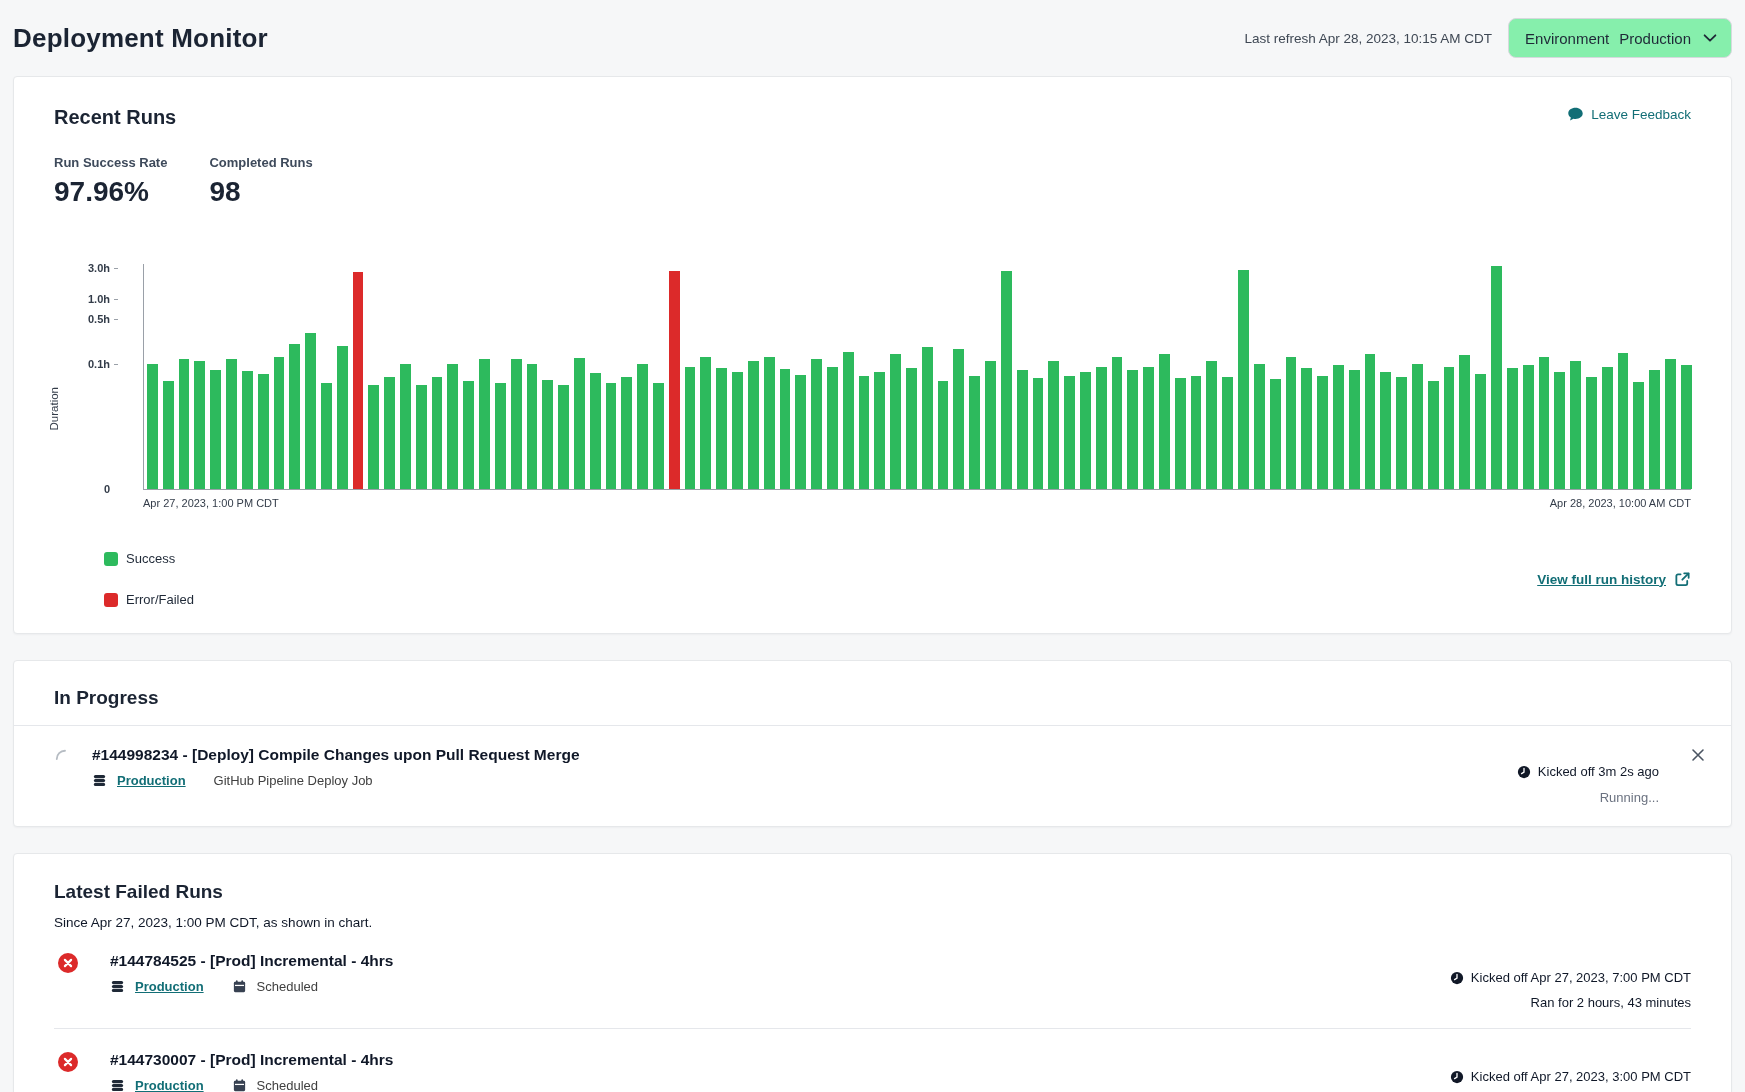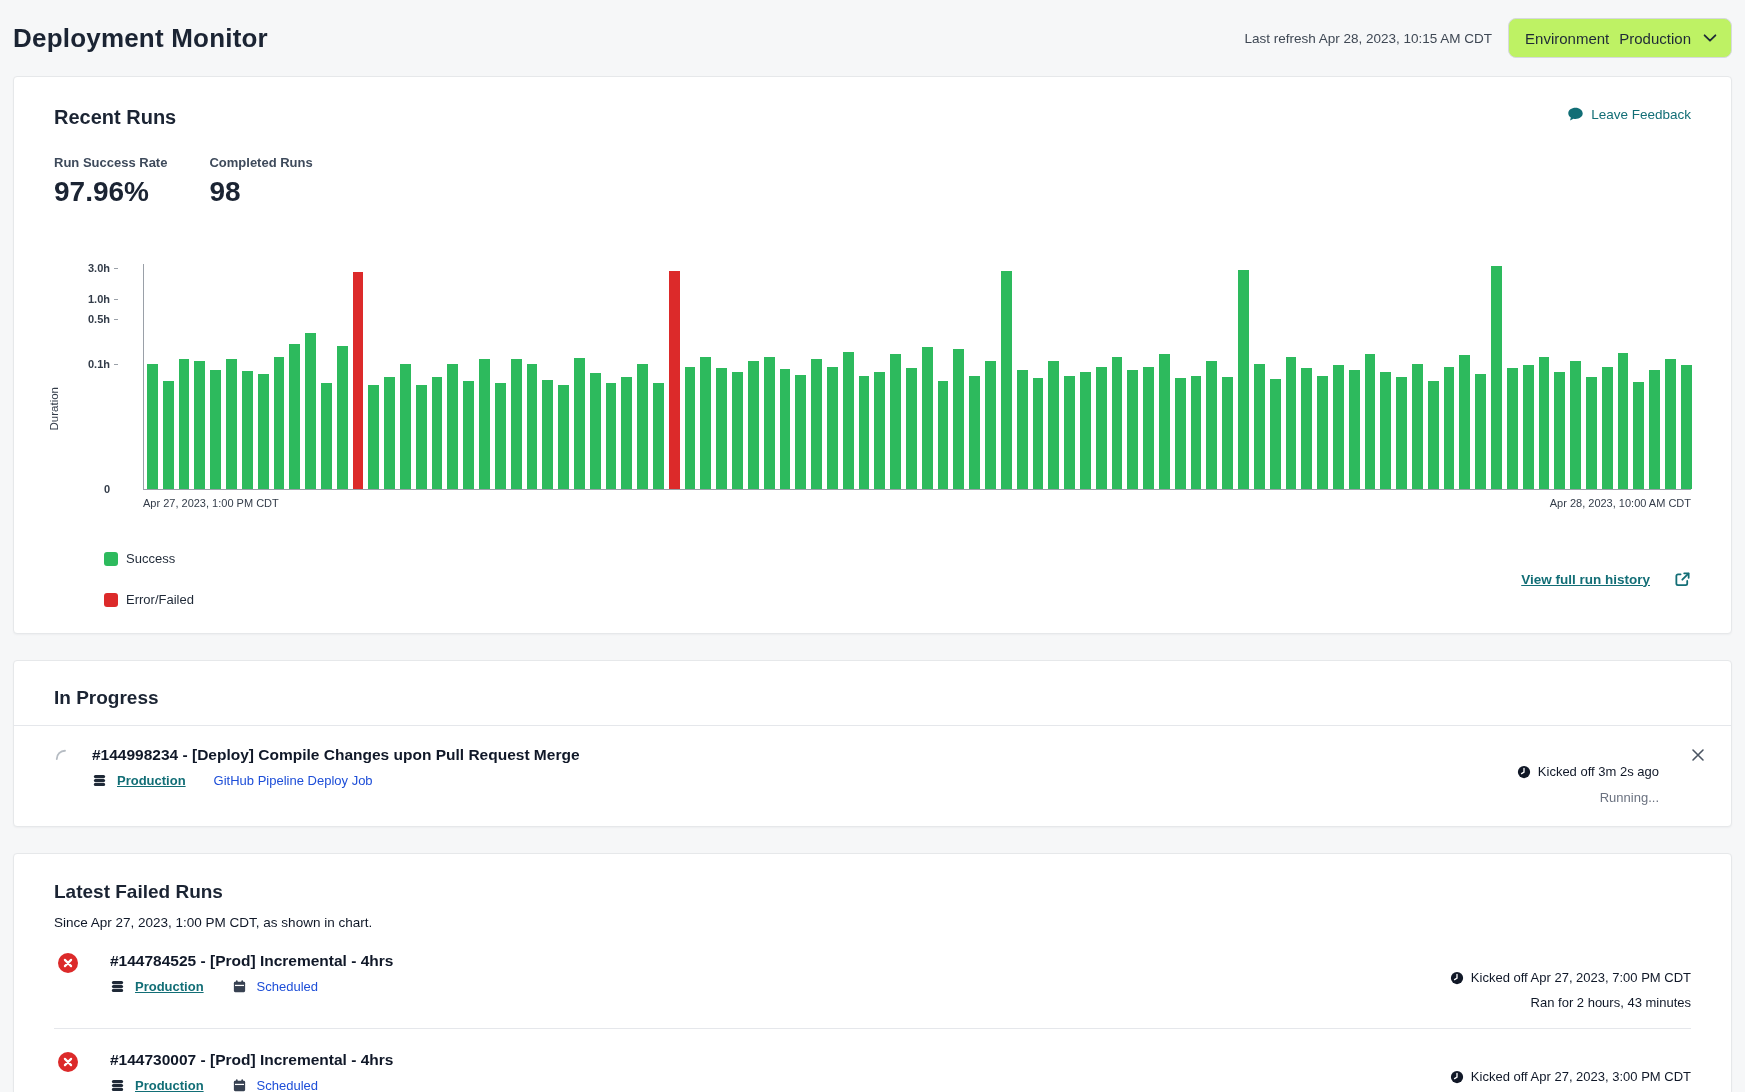--- a/index.html
+++ b/index.html
@@ -15,21 +15,21 @@
   
   .page-header{
     display:flex; justify-content:space-between; align-items:center;
     padding:10px 13px 0 13px; height:66px;
   }
   .page-title{ font-size:26px; font-weight:700; color:#1b2433; letter-spacing:.2px;}
   .header-right{ display:flex; align-items:center; gap:16px; }
   .last-refresh{ font-size:13.5px; color:#3f4854; }
   .env-select{
     display:flex; align-items:center; gap:10px;
-    background:#bef264; border:1px solid #d6d9dd; border-radius:8px;
+    background:#86efac; border:1px solid #d6d9dd; border-radius:8px;
     padding:9px 12px 9px 16px; font-size:15px; color:#1f2937; cursor:pointer;
     height:40px;
   }
   .env-select .chev{ width:18px; height:18px; }
 
   
   .main{ margin:0 13px; }
   .card{
     background:#fff; border:1px solid #e6e8ea; border-radius:4px;
     box-shadow:0 1px 2px rgba(16,24,40,.04);
@@ -70,42 +70,42 @@
   .xlabels{ display:flex; justify-content:space-between; margin-top:7px;
     font-size:11px; color:#333c49; }
 
   .chart-footer{ display:flex; justify-content:space-between; align-items:center;
     margin-top:42px; }
   .legend{ display:flex; gap:26px; margin-left:50px;flex-direction:column; }
   .legend-item{ display:flex; align-items:center; gap:8px; font-size:13px; color:#1f2937; }
   .swatch{ width:14px; height:14px; border-radius:3px; }
   .swatch.success{ background:var(--success); }
   .swatch.error{ background:var(--error); }
-  .view-link{ display:flex; align-items:center; gap:24px; color:var(--teal);
+  .view-link{ display:flex; align-items:center; gap:8px; color:var(--teal);
     font-size:13.5px; font-weight:600; cursor:pointer; }
   .view-link .txt{ text-decoration:underline; }
   .view-link svg{ width:17px; height:17px; }
 
   
   .row2{ display:flex; gap:22px; margin-top:26px; }
   .card-progress{ flex:864; height:167px; padding:26px 0 0 0; }
   .card-queue{ flex:833; height:167px; padding:26px 42px; }
   .card-progress h2, .card-queue h2, .card-failed h2{ font-size:19px; font-weight:700; color:#1b2433; }
   .card-progress h2{ padding:0 40px; }
   .hdr-divider{ border-bottom:1px solid #e5e7eb; margin-top:16px; }
   .queue-empty{ font-size:14px; color:#101828; margin-top:24px; }
 
   .run-row{ display:flex; align-items:flex-start; padding:20px 24px 0 40px; gap:16px; }
   .spinner{ width:22px; height:22px; flex:none; margin-top:2px; }
   .run-main{ flex:1; }
   .run-title{ font-size:15.5px; font-weight:700; color:#101828; }
   .run-meta{ display:flex; align-items:center; gap:10px; margin-top:9px; font-size:13px; }
   .meta-icon{ width:15px; height:15px; flex:none; }
   .env-link{ color:var(--teal); font-weight:600; text-decoration:underline; cursor:pointer; }
-  .meta-gray{ color:#1d4ed8; }
+  .meta-gray{ color:#404040; }
   .meta-gap{ width:8px; }
   .run-right{ text-align:right; flex:none; }
   .kicked{ display:flex; align-items:center; gap:7px; font-size:13px; color:#101828; justify-content:flex-end;margin-top:18px; }
   .kicked svg{ width:14px; height:14px; }
   .running{ font-size:13px; color:#6b7280; margin-top:11px; }
   .close-btn{ background:none; border:none; cursor:pointer; padding:2px; margin-left:14px; }
   .close-btn svg{ width:14px; height:14px; }
 
   
   .card-failed{ margin-top:26px; height:260px; padding:27px 40px; }

